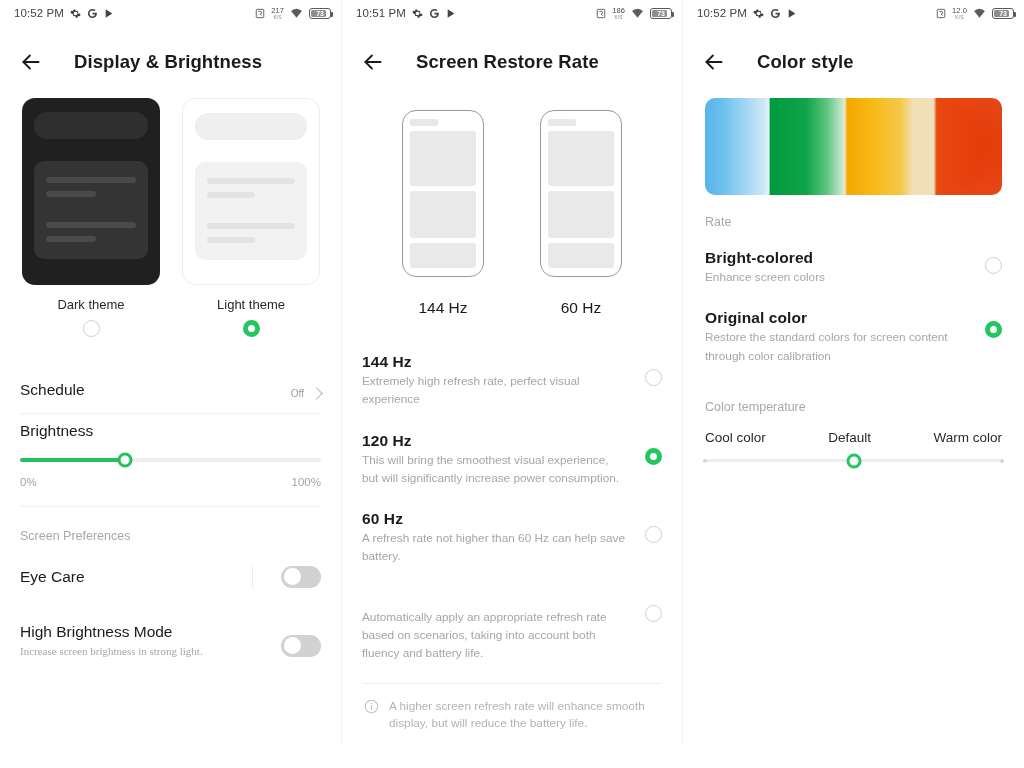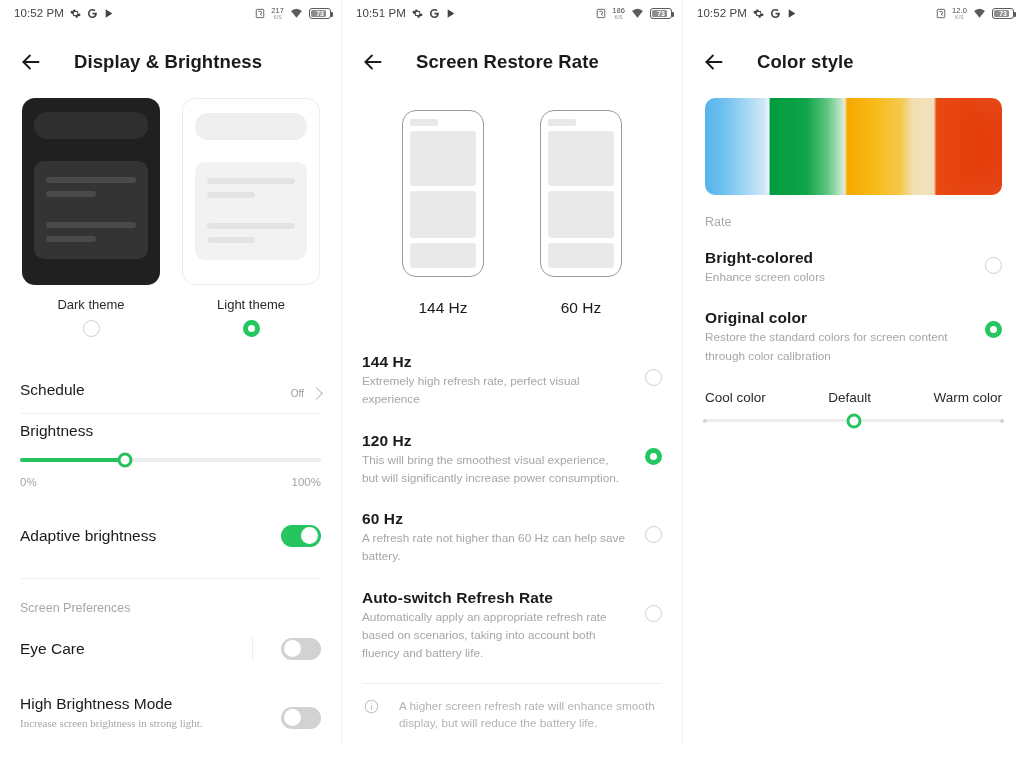--- a/index.html
+++ b/index.html
@@ -137,21 +137,21 @@
   .ph-b2 { height: 48px; background: #e9e9e9; border-radius: 3px; }
   .ph-b3 { height: 26px; background: #e9e9e9; border-radius: 3px; }
   .phone-label { margin-top: 22px; font-size: 15.5px; color: #1b1b1b; }
 
   .opt-row { display: flex; align-items: flex-start; padding: 12px 20px; }
   .opt-txt { flex: 1; padding-right: 20px; }
   .opt-t { font-size: 15.5px; font-weight: bold; color: #1b1b1b; letter-spacing: .1px; }
   .opt-d { font-size: 11.8px; color: #a6a6a6; margin-top: 4px; line-height: 1.38; }
   .opt-radio { margin-top: 16px; }
 
-  .footnote { display: flex; align-items: flex-start; gap: 20px; padding: 14px 22px 0 22px; }
+  .footnote { display: flex; align-items: flex-start; gap: 10px; padding: 14px 22px 0 22px; }
   .info-ic { width: 15px; height: 15px; flex: none; margin-top: 1px; }
   .footnote-txt { font-size: 11.8px; color: #b4b4b4; line-height: 1.4; }
 
   
   .gradient {
     margin: 16px 22px 0 22px; height: 97px; border-radius: 10px;
     background:
       linear-gradient(90deg,
         #56b4ea 0%, #6dc0ee 6%, #cfe8f8 20%, #e8f3fb 21.5%,
         #009b3f 22%, #0fa449 34%, #5cc57f 41%, #cfe9d4 46.5%,
@@ -283,28 +283,20 @@
       <div class="ct-track slider-track">
         <div class="slider-fill" id="brFill" style="width: 35%;"></div>
         <div class="slider-thumb" id="brThumb" style="left: 35%;"></div>
       </div>
     </div>
     <div class="slider-ends">
       <span>0%</span>
       <span>100%</span>
     </div>
 
-    <div class="row" style="margin-top:24px;">
-      <span class="row-title">Adaptive brightness</span>
-      <span class="row-right">
-        <span class="toggle on">
-            <span class="knob"></span>
-          </span>
-      </span>
-    </div>
 
     <div class="divider" style="margin-top:18px;"></div>
 
     <div class="section-label" style="padding-top:22px;">Screen Preferences</div>
 
     <div class="row" style="margin-top:6px;">
       <span class="row-title">Eye Care</span>
       <span class="row-right">
         <span class="vrule"></span>
         <span class="toggle off">
@@ -416,21 +408,21 @@
       </div>
       <div class="opt-row">
         <span class="opt-txt">
           <span class="opt-t">60 Hz</span><br>
           <span class="opt-d">A refresh rate not higher than 60 Hz can help save battery.</span>
         </span>
         <span class="radio opt-radio"></span>
       </div>
       <div class="opt-row">
         <span class="opt-txt">
-          <span class="opt-t">Auto-switch Refresh Rate</span><br>
+          <br>
           <span class="opt-d">Automatically apply an appropriate refresh rate based on scenarios, taking into account both fluency and battery life.</span>
         </span>
         <span class="radio opt-radio"></span>
       </div>
     </div>
 
     <div class="divider" style="margin-top:10px;"></div>
 
     <div class="footnote">
       <span class="info-ic">
@@ -512,20 +504,21 @@
       </div>
       <div class="opt-row" style="padding:14px 22px;">
         <span class="opt-txt">
           <span class="opt-t">Original color</span><br>
           <span class="opt-d">Restore the standard colors for screen content through color calibration</span>
         </span>
         <span class="radio on" style="margin-top:12px;"></span>
       </div>
     </div>
 
+    <div class="section-label" style="padding-left:22px;padding-top:22px;">Color temperature</div>
 
     <div class="ct-labels">
       <span>Cool color</span>
       <span>Default</span>
       <span>Warm color</span>
     </div>
 
     <div class="ct-slider">
       <div class="ct-track">
         <span class="ct-dot" style="left:0;"></span>

